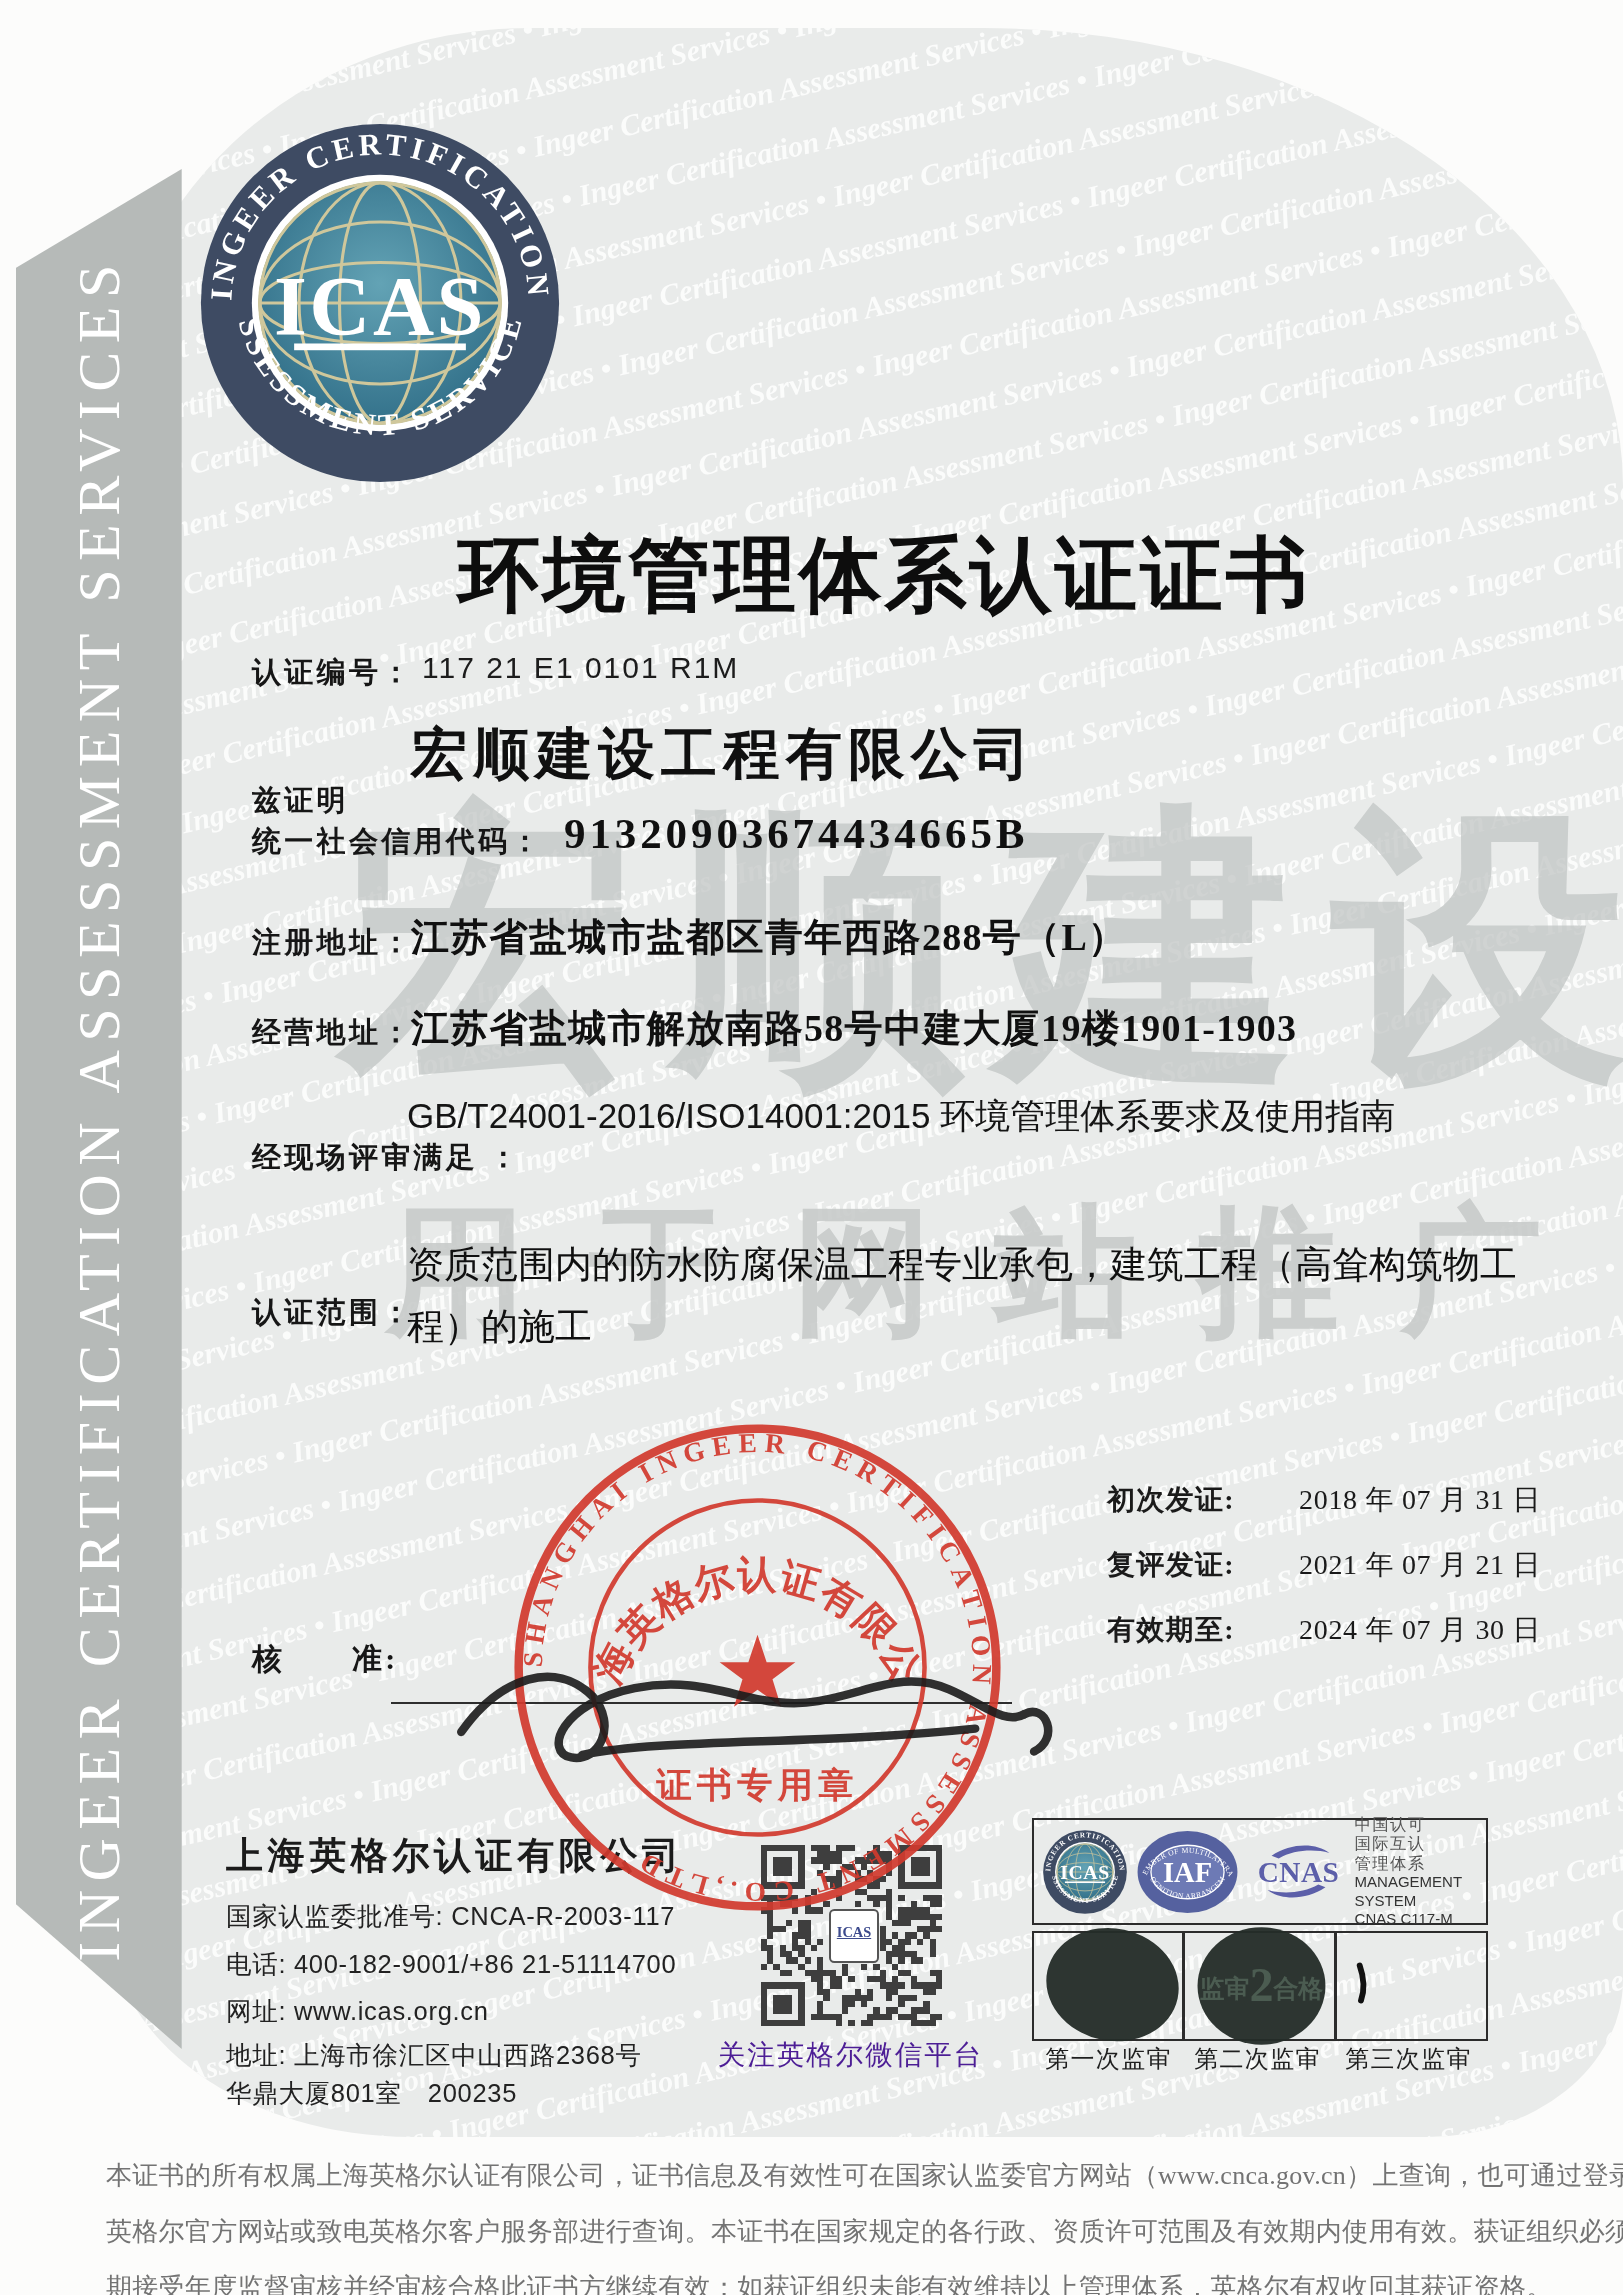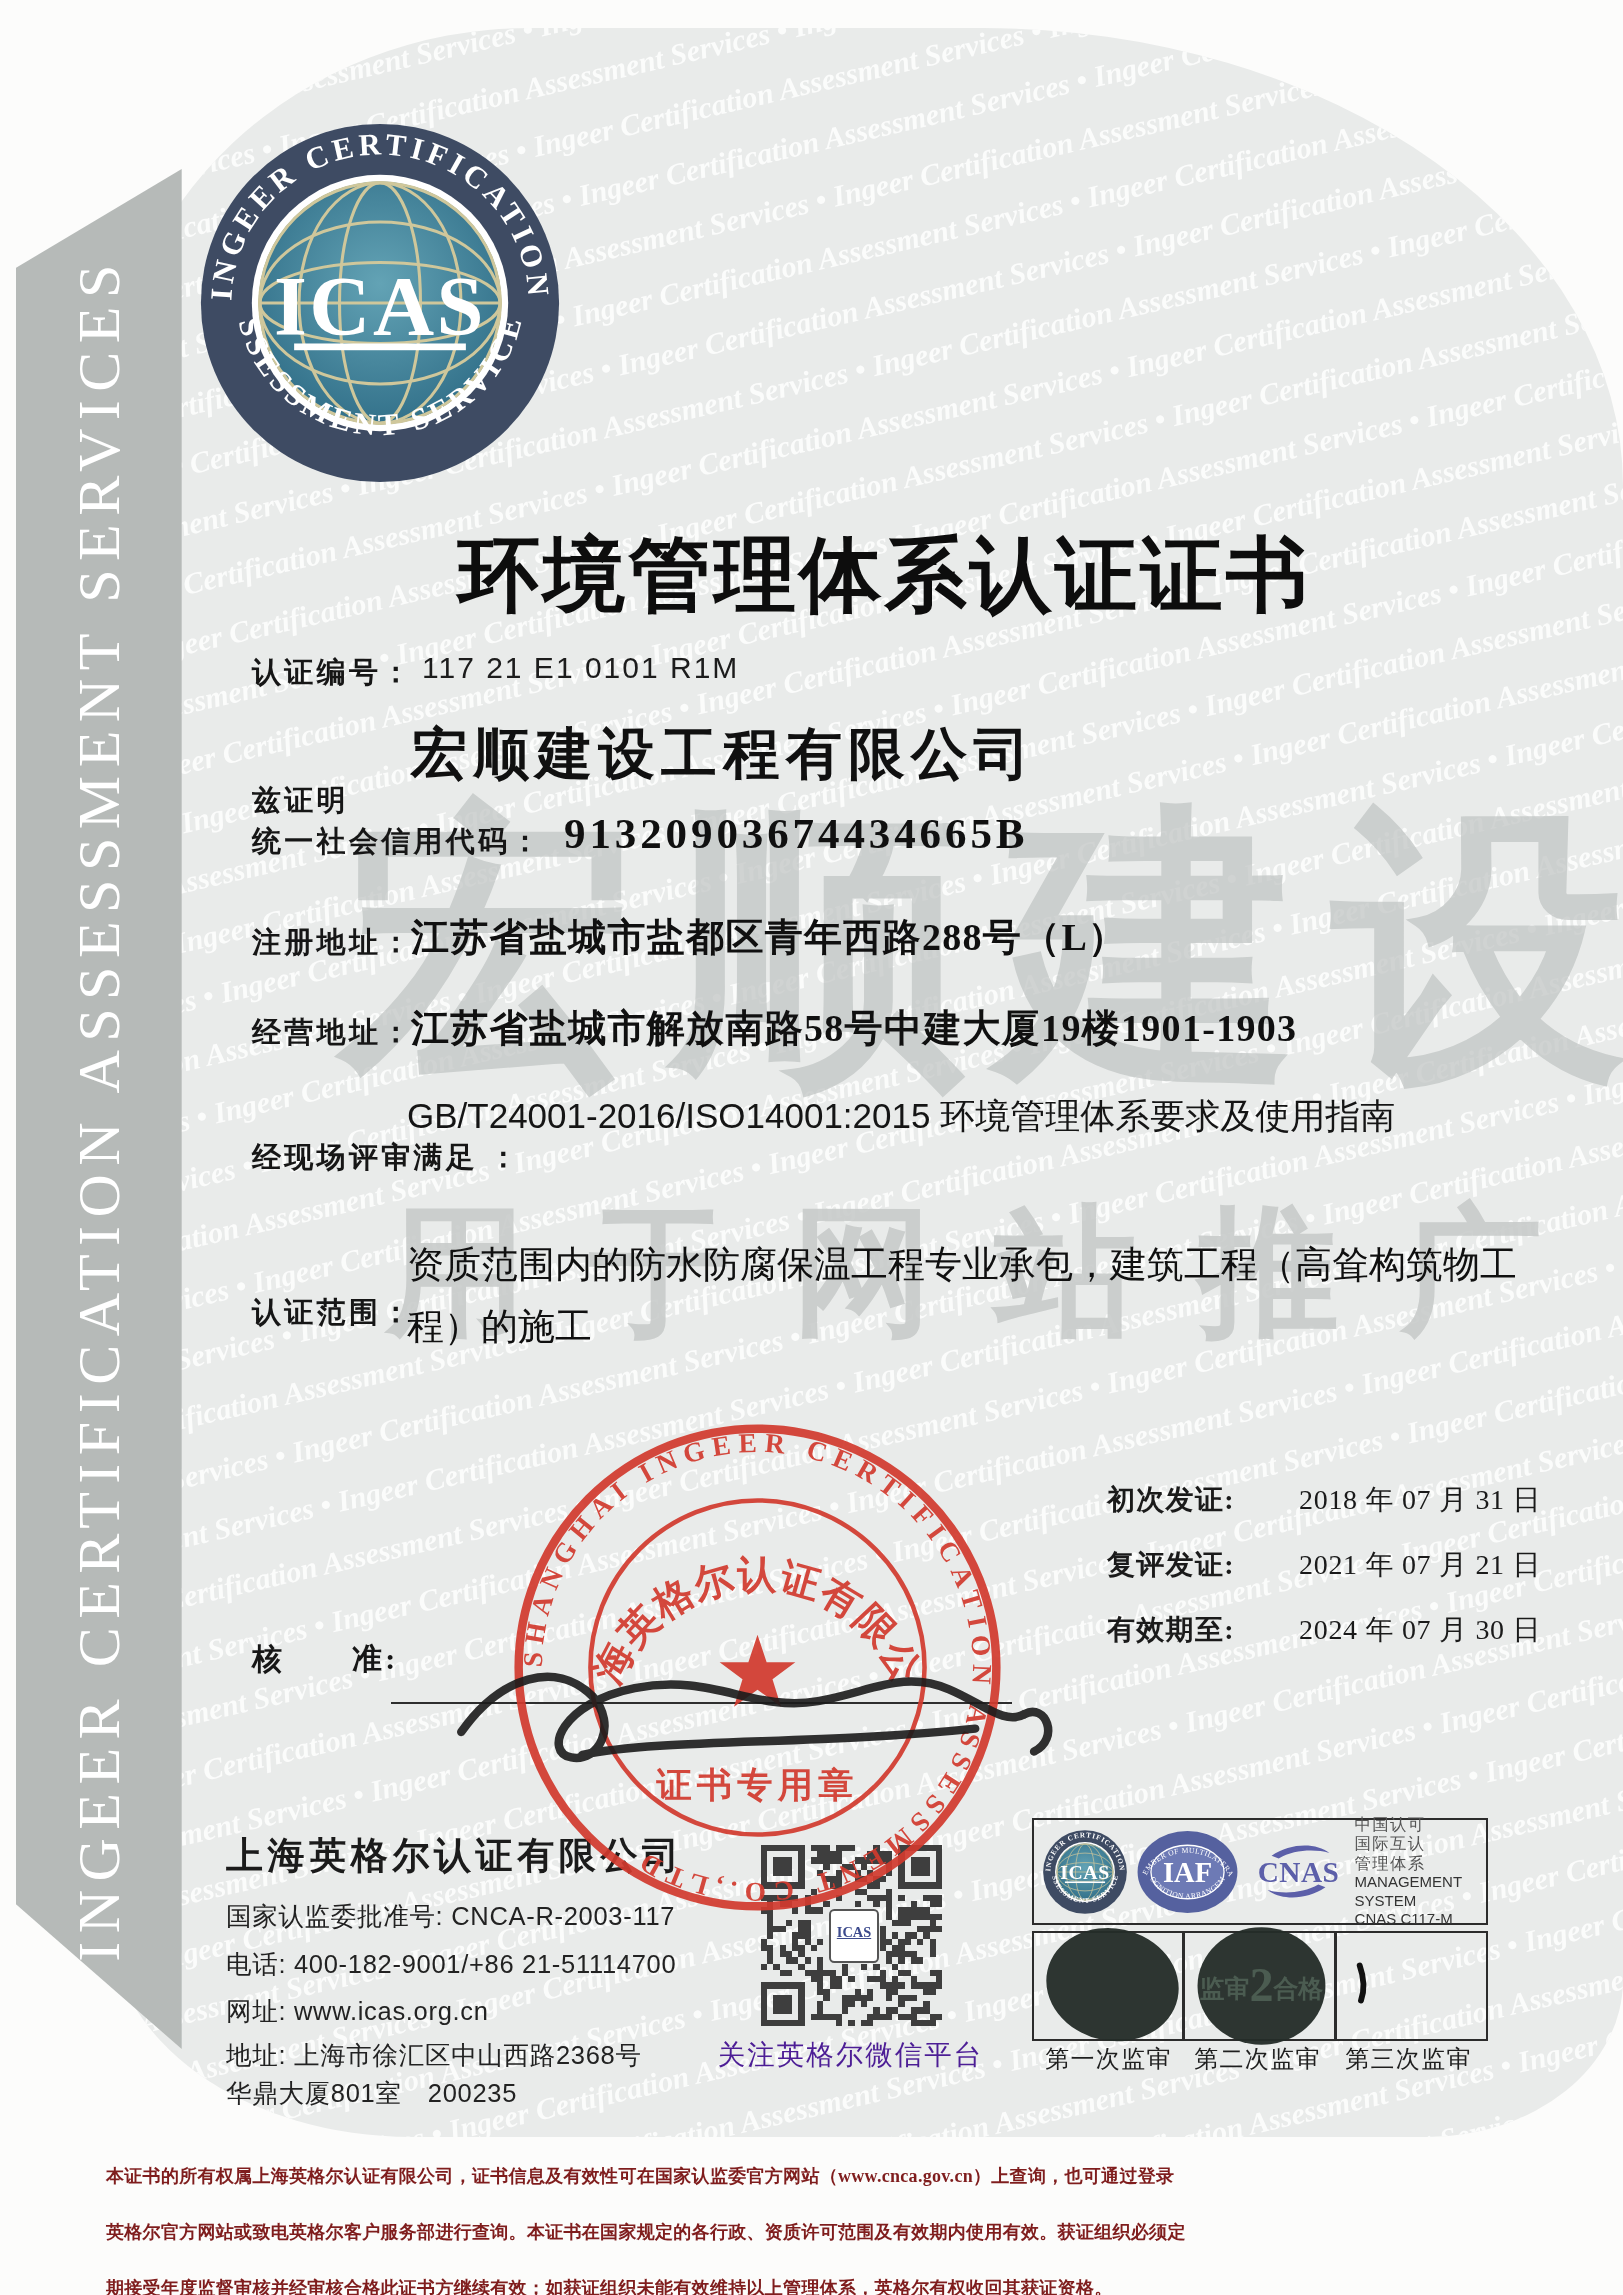--- a/index.html
+++ b/index.html
@@ -49,21 +49,21 @@
   .acc-box{position:absolute;left:1032px;top:1818px;width:452px;height:103px;border:2.6px solid #2c2c2c;
            display:flex;align-items:center;z-index:4;}
   .cnas-lines{margin-left:5px;color:#3c3c3c;font-family:"Liberation Sans",sans-serif;}
   .cnas-lines .cn{font-size:16.4px;line-height:19.6px;letter-spacing:1.3px;color:#555;}
   .cnas-lines .en{font-size:15px;line-height:18.3px;color:#333;}
   .mon-table{position:absolute;left:1032px;top:1931px;width:452px;height:106px;border:2.6px solid #2c2c2c;z-index:4;}
   .mon-div{position:absolute;top:0;width:2.6px;height:100%;background:#2c2c2c;}
   .mon-label{position:absolute;top:2043px;font-size:24px;letter-spacing:1.3px;color:#1f1f1f;width:151px;text-align:center;}
   .mstamp{position:absolute;z-index:5;}
   .footer{position:absolute;left:106px;top:2148px;width:1433px;z-index:4;}
-  .footer div{font-size:18px;line-height:56px;letter-spacing:0.3px;color:#7f1d1d;white-space:nowrap;font-weight:bold;}
+  .footer div{font-size:26px;line-height:56px;letter-spacing:0.3px;color:#737373;white-space:nowrap;}
   svg text{font-family:"Liberation Serif","DejaVu Serif",serif;}
 </style>
 </head>
 <body>
 
 <div class="page">
 
   <svg width="0" height="0" style="position:absolute">
     <defs>
       <radialGradient id="gg" cx="50%" cy="42%" r="65%">

